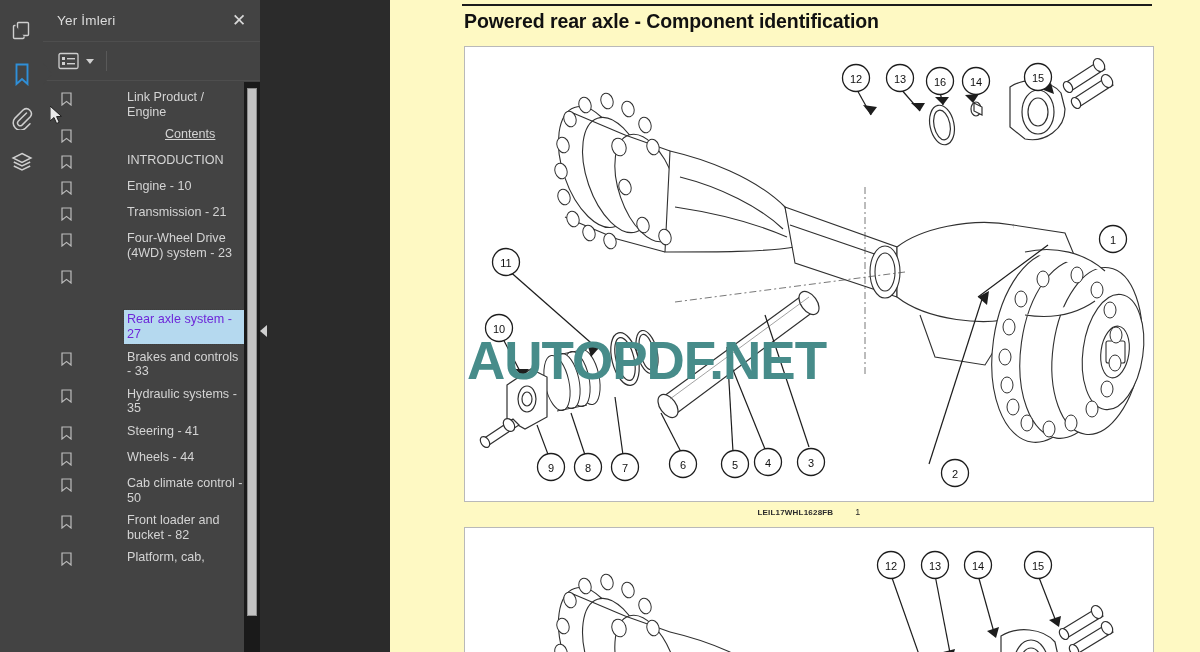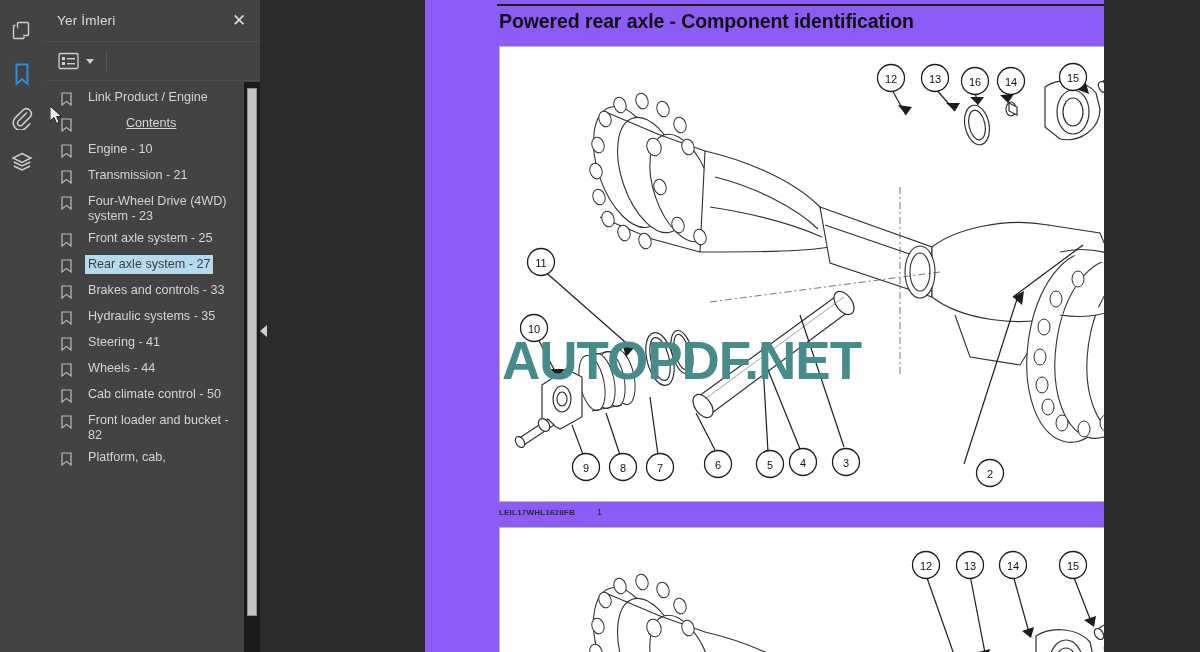--- a/index.html
+++ b/index.html
@@ -4,21 +4,21 @@
 <style>
   * { box-sizing: border-box; margin: 0; padding: 0; }
   html, body {
     width: 1200px; height: 652px;
     overflow: hidden;
     font-family: "Liberation Sans", sans-serif;
     background: #2b2b2b;
   }
   #app {
     position: relative;
-    width: 1104px; height: 652px;
+    width: 1200px; height: 652px;
     display: flex;
     background: #2b2b2b;
   }
 
   
   .rail {
     width: 43px; height: 652px;
     background: #434343;
     display: flex;
     flex-direction: column;
@@ -99,39 +99,41 @@
     flex: 1;
     overflow: hidden;
     padding-top: 5px;
     position: relative;
   }
   .bm-item {
     display: flex;
     align-items: flex-start;
     padding: 2px 14px 2px 18px;
     min-height: 23px;
+    gap: 39px;
   }
   .bm-ico {
     flex: none;
     width: 15px;
     padding-top: 4px;
     margin-right: 9px;
   }
   .bm-label {
     color: #d4d4d4;
     font-size: 12.6px;
     line-height: 14.6px;
     padding: 2px 3px 2px 3px;
     word-break: break-word;
   }
   .bm-item.underline .bm-label { text-decoration: underline; margin-left: 38px; }
   .bm-item.selected .bm-label {
     background: #b5d9ef;
-    color: #404040;
+    color: #6d28d9;
     outline: 1px dotted #3d3d3d;
+    margin-top: 44px;
   }
 
   
   .sb-track {
     position: absolute;
     right: 0; top: 82px;
     width: 16px; height: 570px;
     background: #1a1a1a;
   }
   .sb-thumb {
@@ -156,24 +158,23 @@
     border-top: 6px solid transparent;
     border-bottom: 6px solid transparent;
     border-right: 7px solid #d0d0d0;
     cursor: pointer;
   }
 
   
   .page {
     flex: 1;
     height: 652px;
-    background: #8b5cf6;
+    background: #fef9c3;
     position: relative;
     overflow: hidden;
-    margin-left: 35px;
   }
   .page-rule {
     position: absolute;
     left: 72px; top: 4px;
     width: 690px; height: 2px;
     background: #1c1c1c;
   }
   .doc-title {
     position: absolute;
     left: 74px; top: 10px;
@@ -188,20 +189,21 @@
     border: 1px solid #b9b9b9;
     background: #fff;
   }
   #fig1 { left: 74px; top: 46px; width: 690px; height: 456px; }
   #fig2 { left: 74px; top: 527px; width: 690px; height: 200px; }
 
   .fig-caption {
     position: absolute;
     left: 74px; top: 507px;
     width: 690px;
+    text-align: center;
     font-size: 8px;
     font-weight: bold;
     color: #2a2a2a;
     font-family: "Liberation Sans", sans-serif;
     letter-spacing: .2px;
   }
   .fig-caption .cap-num { display:inline-block; margin-left: 22px; font-weight: normal; font-size: 9px;}
 
   .watermark {
     position: absolute;
@@ -296,39 +298,39 @@
         <div class="bm-item underline">
           <span class="bm-ico"><svg width="11" height="14" viewBox="0 0 11 14">
               <path d="M1 1 H10 V13 L5.5 9.4 L1 13 Z" fill="none" stroke="#bdbdbd" stroke-width="1.2"></path>
             </svg></span>
           <span class="bm-label">Contents</span>
         </div>
         <div class="bm-item">
           <span class="bm-ico"><svg width="11" height="14" viewBox="0 0 11 14">
               <path d="M1 1 H10 V13 L5.5 9.4 L1 13 Z" fill="none" stroke="#bdbdbd" stroke-width="1.2"></path>
             </svg></span>
+          <span class="bm-label">INTRODUCTION</span>
+        </div>
+        <div class="bm-item">
+          <span class="bm-ico"><svg width="11" height="14" viewBox="0 0 11 14">
+              <path d="M1 1 H10 V13 L5.5 9.4 L1 13 Z" fill="none" stroke="#bdbdbd" stroke-width="1.2"></path>
+            </svg></span>
           <span class="bm-label">Engine - 10</span>
         </div>
         <div class="bm-item">
           <span class="bm-ico"><svg width="11" height="14" viewBox="0 0 11 14">
               <path d="M1 1 H10 V13 L5.5 9.4 L1 13 Z" fill="none" stroke="#bdbdbd" stroke-width="1.2"></path>
             </svg></span>
           <span class="bm-label">Transmission - 21</span>
         </div>
         <div class="bm-item">
           <span class="bm-ico"><svg width="11" height="14" viewBox="0 0 11 14">
               <path d="M1 1 H10 V13 L5.5 9.4 L1 13 Z" fill="none" stroke="#bdbdbd" stroke-width="1.2"></path>
             </svg></span>
           <span class="bm-label">Four-Wheel Drive (4WD) system - 23</span>
-        </div>
-        <div class="bm-item">
-          <span class="bm-ico"><svg width="11" height="14" viewBox="0 0 11 14">
-              <path d="M1 1 H10 V13 L5.5 9.4 L1 13 Z" fill="none" stroke="#bdbdbd" stroke-width="1.2"></path>
-            </svg></span>
-          <span class="bm-label">Front axle system - 25</span>
         </div>
         <div class="bm-item selected">
           <span class="bm-ico"><svg width="11" height="14" viewBox="0 0 11 14">
               <path d="M1 1 H10 V13 L5.5 9.4 L1 13 Z" fill="none" stroke="#bdbdbd" stroke-width="1.2"></path>
             </svg></span>
           <span class="bm-label">Rear axle system - 27</span>
         </div>
         <div class="bm-item">
           <span class="bm-ico"><svg width="11" height="14" viewBox="0 0 11 14">
               <path d="M1 1 H10 V13 L5.5 9.4 L1 13 Z" fill="none" stroke="#bdbdbd" stroke-width="1.2"></path>

